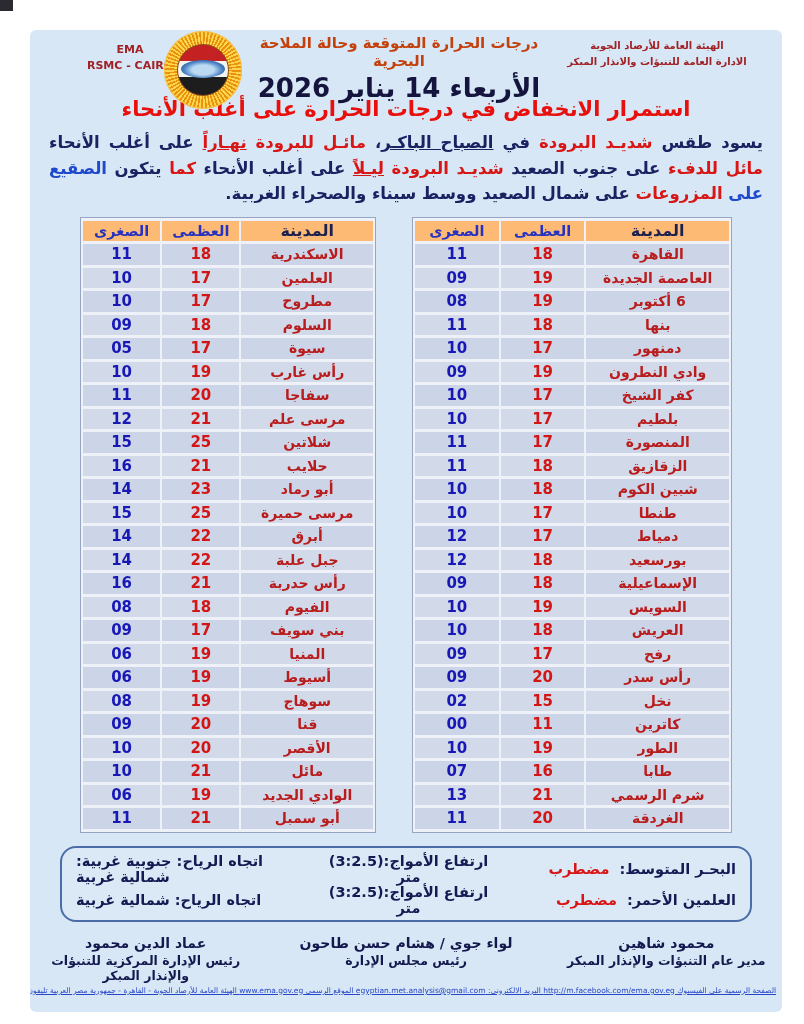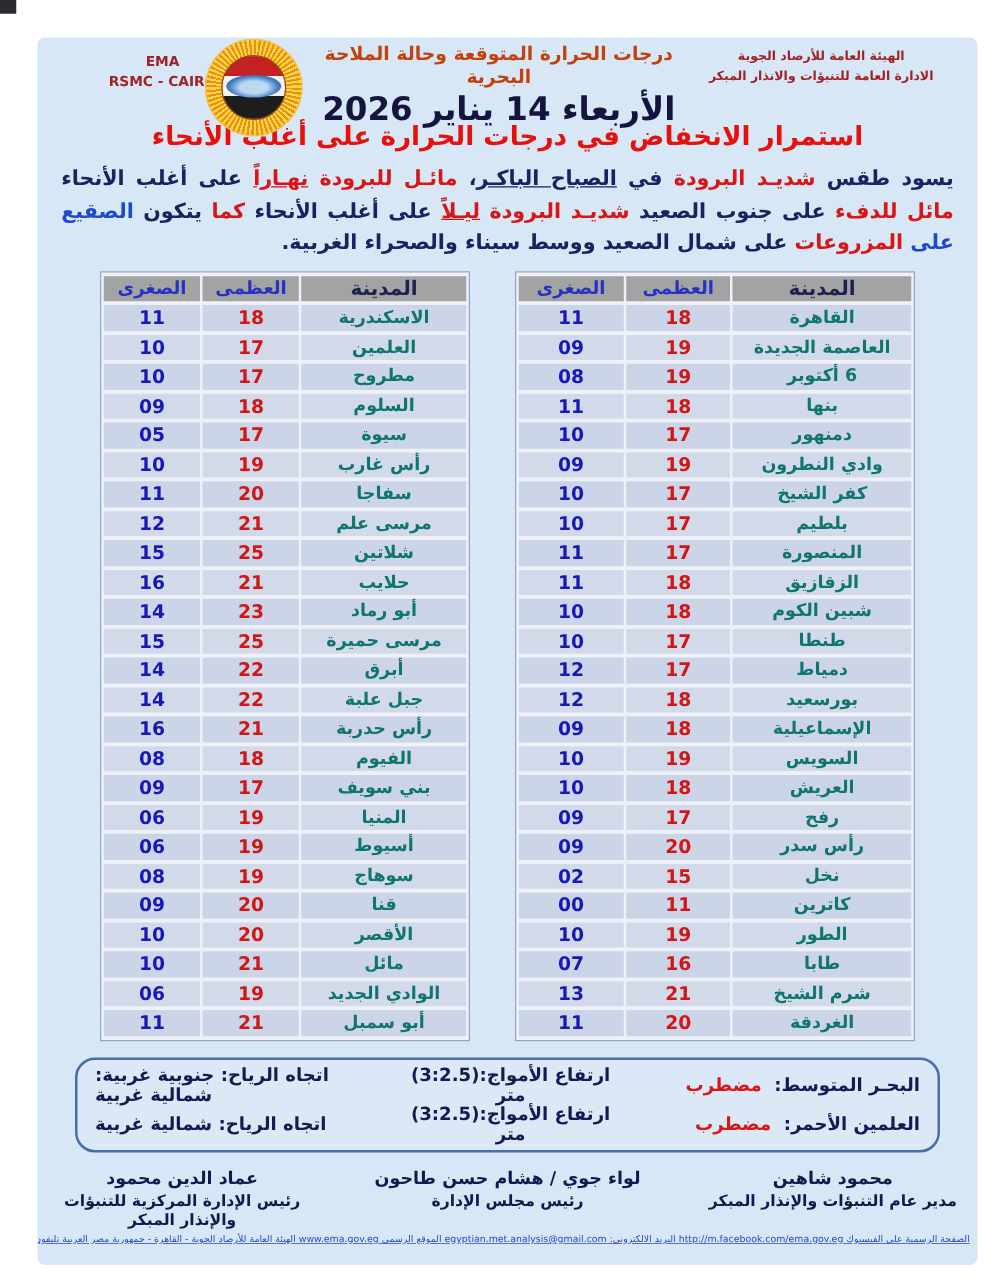--- a/index.html
+++ b/index.html
@@ -57,26 +57,26 @@
   .seg-u{text-decoration:underline;}
   
   .tables-row{
     display:flex;direction:rtl;justify-content:center;gap:36px;margin-top:10px;
   }
   .tbl-frame{border:1px solid #97a5c4;background:#eef2f8;}
   .t-right .tbl{width:318px;}
   .t-left  .tbl{width:294px;}
   table.tbl{border-collapse:separate;border-spacing:2px 3px;direction:rtl;}
   table.tbl th,table.tbl td{height:20.5px;padding:0 6px;text-align:center;vertical-align:middle;}
-  table.tbl th{background:#a3a3a3;}
+  table.tbl th{background:#fdba74;}
   table.tbl td{background:#ccd5e7;}
   table.tbl tr:nth-child(even) td{background:#d2daea;}
   .h-city{width:46%;color:#1c2150;font-weight:bold;font-size:16px;}
   .h-max,.h-min{width:27%;color:#2633c0;font-weight:bold;font-size:14.5px;}
-  .c-city{color:#0f766e;font-weight:bold;font-size:14px;white-space:nowrap;}
+  .c-city{color:#b91c1c;font-weight:bold;font-size:14px;white-space:nowrap;}
   .c-max{color:#d21616;font-weight:bold;font-size:15px;}
   .c-min{color:#1818b6;font-weight:bold;font-size:15px;}
   
   .marine{
     width:660px;margin:13px auto 0;border:2.5px solid #4a6da8;border-radius:16px;
     background:#dbe9f6;padding:5px 14px;direction:rtl;
   }
   .marine-row{
     display:grid;grid-template-columns:235px 185px 1fr;align-items:center;height:31px;
     font-weight:bold;font-size:14.5px;color:#141a52;
@@ -249,21 +249,21 @@
               <td class="c-city">الطور</td>
               <td class="c-max">19</td>
               <td class="c-min">10</td>
             </tr>
             <tr>
               <td class="c-city">طابا</td>
               <td class="c-max">16</td>
               <td class="c-min">07</td>
             </tr>
             <tr>
-              <td class="c-city">شرم الشيخ</td>
+              <td class="c-city">شرم الرسمي</td>
               <td class="c-max">21</td>
               <td class="c-min">13</td>
             </tr>
             <tr>
               <td class="c-city">الغردقة</td>
               <td class="c-max">20</td>
               <td class="c-min">11</td>
             </tr>
           </tbody>
       </table>

